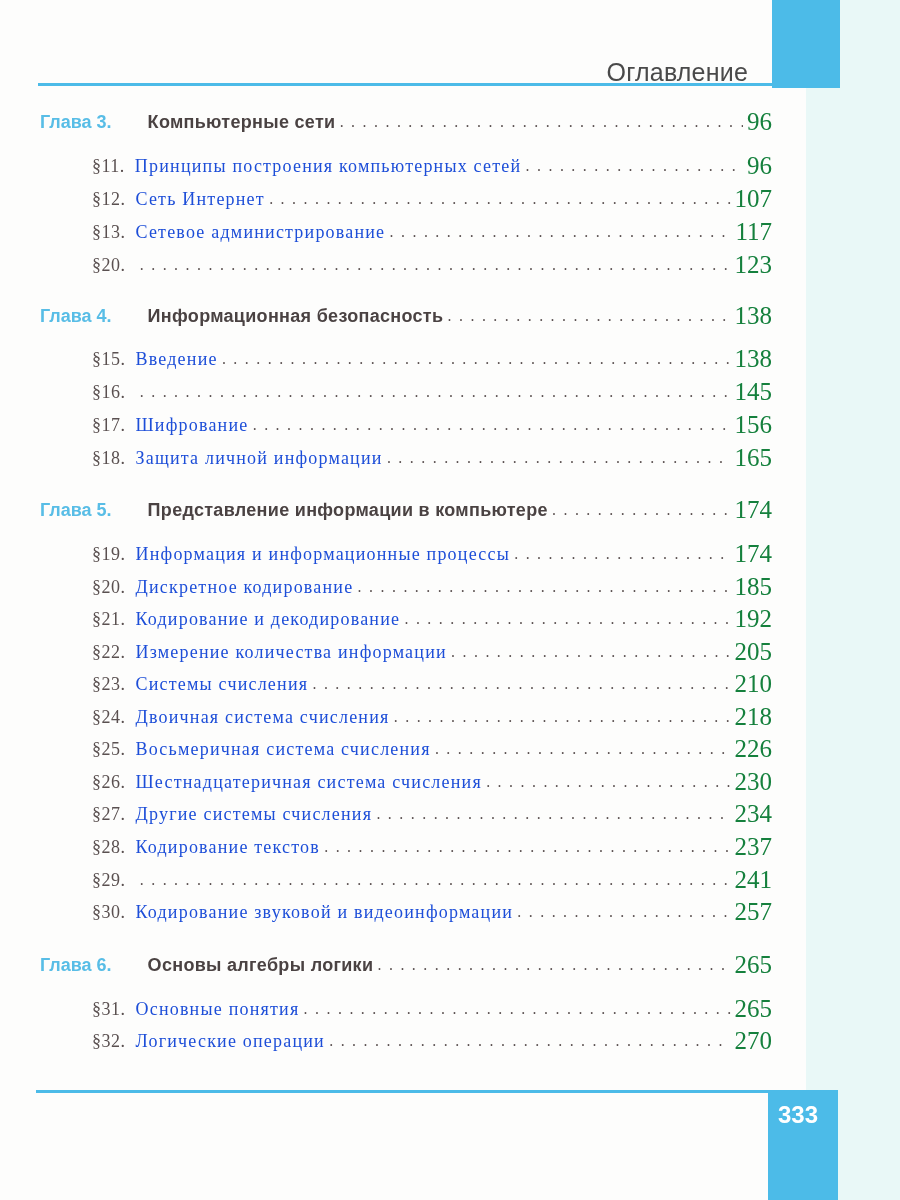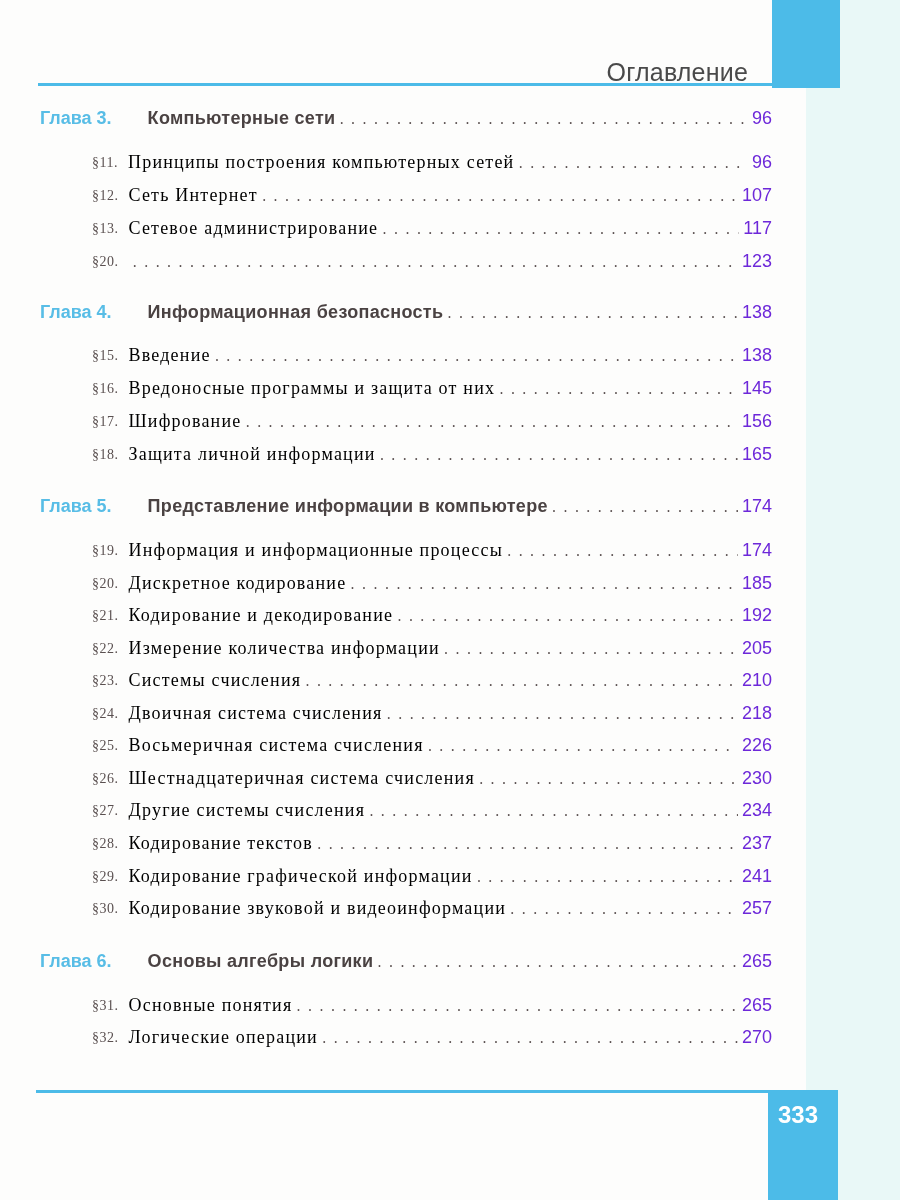--- a/index.html
+++ b/index.html
@@ -50,29 +50,29 @@
   .chapter { left: 40px; width: 732px; }
   .chapter .label {
     font-family: "Liberation Sans", sans-serif; font-weight: bold; font-size: 18px;
     color: #58bde6; margin-right: 12px;
   }
   .chapter .title {
     font-family: "Liberation Sans", sans-serif; font-weight: bold; font-size: 18px;
     color: #4a4242; letter-spacing: 0.3px; padding-left: 24px;
   }
   .chapter .pg, .section .pg {
-    font-family: Liberation Sans, sans-serif; font-size: 18px; color: #6d28d9;
+    font-family: Liberation Serif, serif; font-size: 25px; color: #15803d;
   }
   .section { left: 92px; width: 680px; }
   .section .num {
-    font-family: "Liberation Serif", serif; font-size: 14px; color: #5a5050;
+    font-family: "Liberation Serif", serif; font-size: 18px; color: #5a5050;
     margin-right: 10px; letter-spacing: 0.5px;
   }
   .section .title {
-    font-family: "Liberation Serif", serif; font-size: 18px; color: #000000;
+    font-family: "Liberation Serif", serif; font-size: 18px; color: #1d4ed8;
     letter-spacing: 1.2px;
   }
 </style>
 </head>
 <body>
 
 <div class="right-margin"></div>
 <div class="tab-top"></div>
 <div class="header-rule"></div>
 <div class="running-head">Оглавление</div>
@@ -116,21 +116,20 @@
     <span class="pg">138</span>
   </div>
   <div class="entry section" style="top:345px">
     <span class="num">§15.</span>
     <span class="title">Введение</span>
     <span class="dots">..................................................................................</span>
     <span class="pg">138</span>
   </div>
   <div class="entry section" style="top:378px">
     <span class="num">§16.</span>
-    <span class="title">Вредоносные программы и защита от них</span>
     <span class="dots">..................................................................................</span>
     <span class="pg">145</span>
   </div>
   <div class="entry section" style="top:411px">
     <span class="num">§17.</span>
     <span class="title">Шифрование</span>
     <span class="dots">..................................................................................</span>
     <span class="pg">156</span>
   </div>
   <div class="entry section" style="top:444px">
@@ -201,21 +200,20 @@
     <span class="pg">234</span>
   </div>
   <div class="entry section" style="top:833px">
     <span class="num">§28.</span>
     <span class="title">Кодирование текстов</span>
     <span class="dots">..................................................................................</span>
     <span class="pg">237</span>
   </div>
   <div class="entry section" style="top:866px">
     <span class="num">§29.</span>
-    <span class="title">Кодирование графической информации</span>
     <span class="dots">..................................................................................</span>
     <span class="pg">241</span>
   </div>
   <div class="entry section" style="top:898px">
     <span class="num">§30.</span>
     <span class="title">Кодирование звуковой и видеоинформации</span>
     <span class="dots">..................................................................................</span>
     <span class="pg">257</span>
   </div>
 

